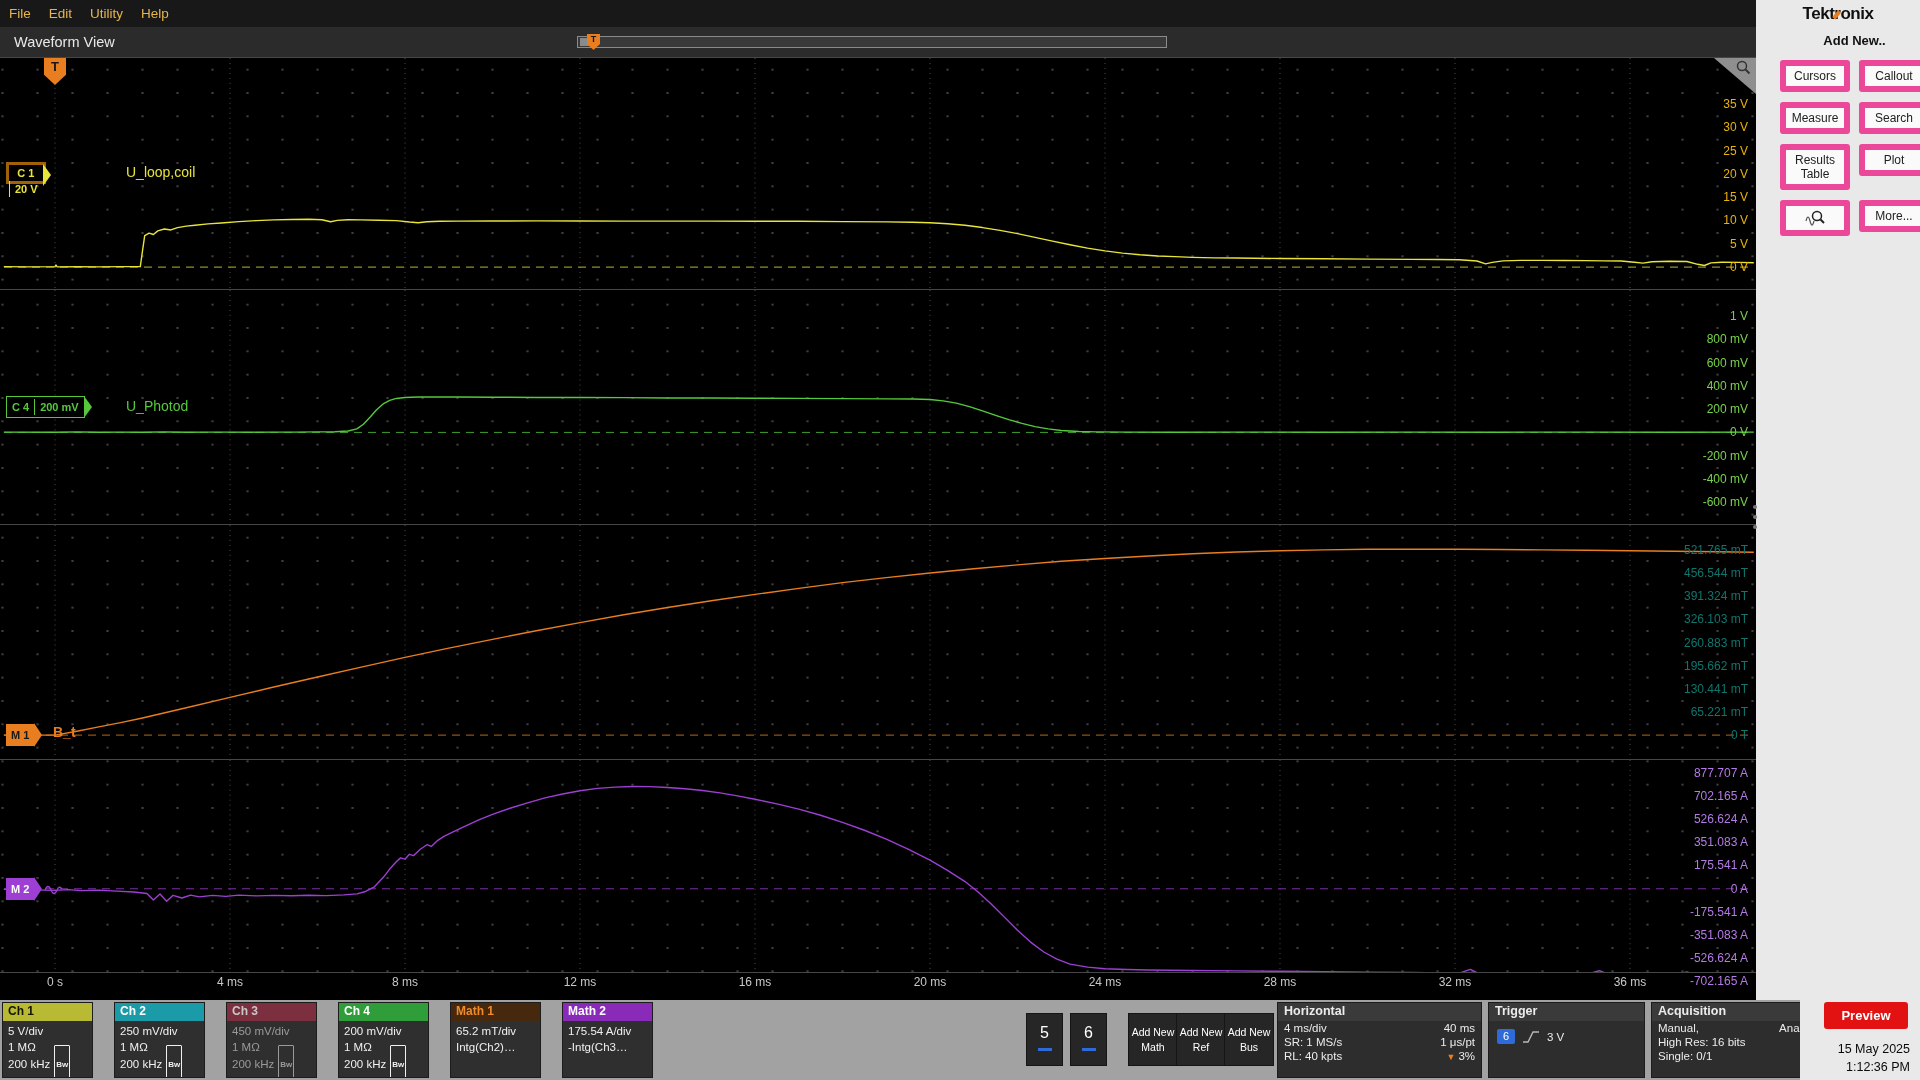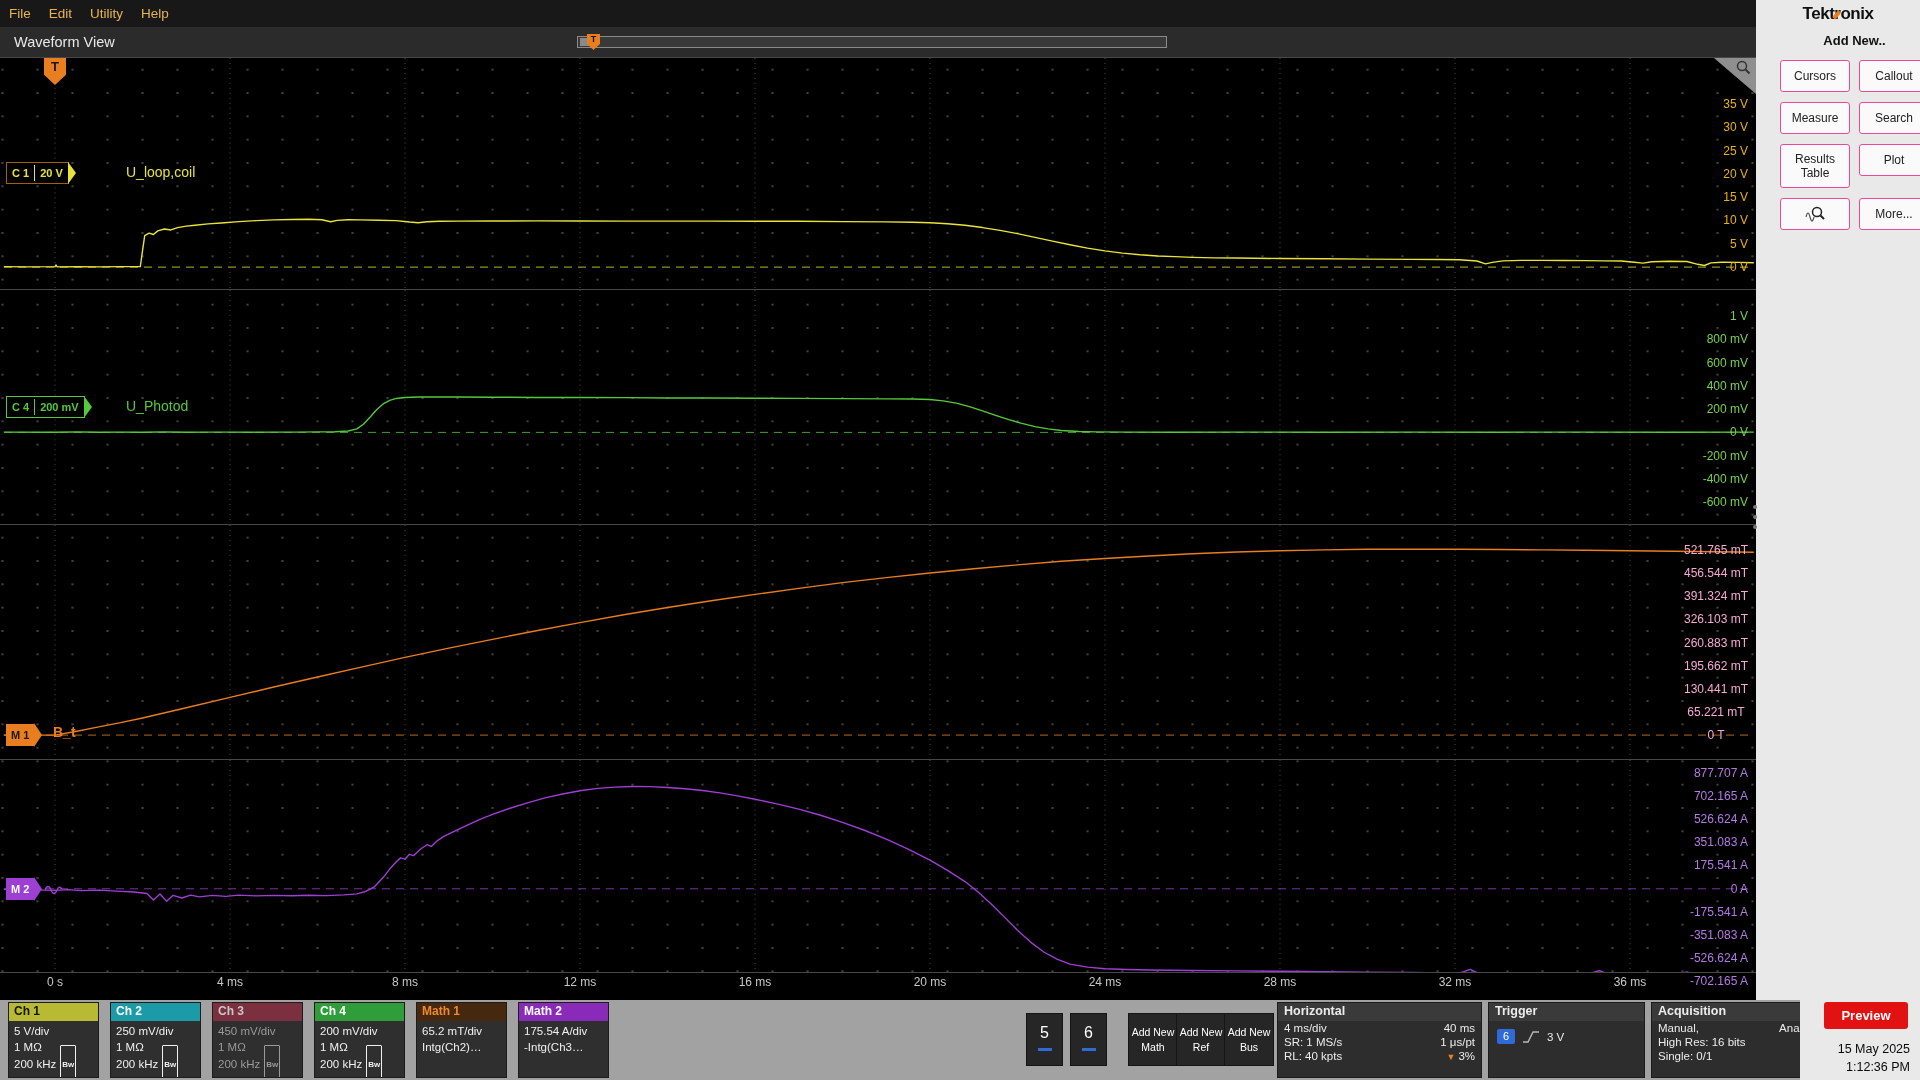--- a/index.html
+++ b/index.html
@@ -34,42 +34,42 @@
   .s1 { top:30px;  height:232px; background-position:20px 0; }
   .s2 { top:262px; height:235px; background-position:20px 3px; }
   .s3 { top:497px; height:235px; background-position:20px 1px; }
   .s4 { top:732px; height:214px; border-bottom:1px solid #474747; background-position:20px 13px; }
 
   .ylabels { position:absolute; right:8px; display:flex; flex-direction:column;
              justify-content:space-between; align-items:flex-end; text-align:right;
              font-size:12px; line-height:14px; z-index:6; pointer-events:none; }
   .yl-ch1 { top:70px;  height:177px; color:#eab308; }
   .yl-ch4 { top:282px; height:200px; color:#79d24b; }
-  .yl-m1  { top:516px; height:199px; color:#f9a8d4;align-items:center; }
+  .yl-m1  { top:516px; height:199px; color:#0f766e; }
   .yl-m2  { top:739px; height:222px; color:#b57ae6; }
 
   .xlabels { position:absolute; left:30px; top:948px; width:1625px; display:flex;
              justify-content:space-between; color:#c8c8c8; font-size:12px; z-index:6; }
   .xlabels span { width:50px; text-align:center; }
 
   .trig-flag { position:absolute; left:44px; top:31px; width:22px; height:27px; background:#e87e20;
                clip-path:polygon(0 0,100% 0,100% 62%,50% 100%,0 62%); color:#181818;
                font-size:13px; font-weight:bold; text-align:center; line-height:18px; z-index:7; }
 
   .zoom-corner { position:absolute; right:0; top:31px; width:0; height:0;
                  border-top:36px solid #8f8f8f; border-left:42px solid transparent; z-index:7; }
   .zoom-corner-icon { position:absolute; right:4px; top:33px; z-index:8; }
 
   
   .tag { position:absolute; display:flex; align-items:center; height:22px; background:#000;
          font-size:11px; font-weight:bold; z-index:7; }
   .tag span { padding:2px 5px; }
   .tag::after { content:''; position:absolute; right:-8px; top:-1px; width:0; height:0;
                 border-top:11px solid transparent; border-bottom:11px solid transparent; }
-  .tag-c1 { left:6px; top:135px; border:1px solid #a16207; color:#e8e438; }
+  .tag-c1 { left:6px; top:135px; border:3px solid #a16207; color:#e8e438;flex-direction:column; }
   .tag-c1::after { border-left:8px solid #e8e438; }
   .tag-c1 span + span { border-left:1px solid #e8e438; }
   .tag-c4 { left:6px; top:369px; border:1px solid #55c93b; color:#55c93b; }
   .tag-c4::after { border-left:8px solid #55c93b; }
   .tag-c4 span + span { border-left:1px solid #55c93b; }
   .tag-m1 { left:6px; top:697px; background:#e87e20; color:#181818; }
   .tag-m1::after { border-left:8px solid #e87e20; border-top-width:12px; border-bottom-width:12px; top:-1px; }
   .tag-m2 { left:6px; top:851px; background:#9d3fd3; color:#fff; }
   .tag-m2::after { border-left:8px solid #9d3fd3; border-top-width:12px; border-bottom-width:12px; top:-1px; }
   .m2-glyph { position:absolute; left:44px; top:857px; z-index:7; }
@@ -77,31 +77,31 @@
   .trace-label { position:absolute; font-size:14px; z-index:7; }
   .lbl-ch1 { left:126px; top:137px; color:#e8e438; }
   .lbl-ch4 { left:126px; top:371px; color:#55c93b; }
   .lbl-m1  { left:53px;  top:697px; color:#e87e20; font-weight:bold; }
 
   
   .rpanel { position:absolute; left:1756px; top:27px; width:197px; height:973px; background:#e9e9e9; }
   .add-new { text-align:center; font-size:13px; font-weight:bold; color:#111; margin-top:6px; }
   .rp-grid { display:grid; grid-template-columns:70px 70px; column-gap:9px; row-gap:10px;
              justify-content:center; margin-top:12px; align-items:start; }
-  .rp-btn { background:#fafafa; border:1px solid #ec4899; border-radius:3px; font-size:12px;
+  .rp-btn { background:#fafafa; border:6px solid #ec4899; border-radius:3px; font-size:12px;
             color:#222; min-height:32px; display:flex; align-items:center; justify-content:center;
             text-align:center; padding:3px 2px; cursor:default; font-family:"Liberation Sans",sans-serif; }
   .rp-tall { min-height:44px; }
   .splitter { position:absolute; left:-4px; top:478px; width:6px; height:24px;
               display:flex; flex-direction:column; justify-content:space-between; align-items:center; }
   .splitter i { width:4px; height:4px; border-radius:50%; background:#777; }
 
   
   .bbar { position:absolute; left:0; top:1000px; width:1800px; height:80px; background:#a2a2a2; }
-  .cards { position:absolute; left:8px; top:2px; display:flex; gap:11px; }
+  .cards { position:absolute; left:2px; top:2px; display:flex; gap:21px; }
   .card { width:91px; height:76px; background:#2f2f2f; border:1px solid #1c1c1c; overflow:hidden; }
   .card-head { height:18px; font-size:12px; font-weight:bold; padding:1px 5px; }
   .card-body { padding:2px 5px; color:#f0f0f0; font-size:11.5px; line-height:1.42; }
   .card.disabled .card-body { color:#9a9a9a; }
   .bw-chip { font-size:8px; border:1px solid currentColor; padding:14px 1px; margin-left:4px;
              vertical-align:1px; border-radius:1px;font-weight:bold; }
 
   .numbtn { position:absolute; top:13px; width:37px; height:53px; background:#262626;
             border:1px solid #151515; color:#fff; font-size:16px; text-align:center; padding-top:10px; }
   .numbtn i { display:block; width:14px; height:3px; background:#2f6bd8; margin:6px auto 0; }

